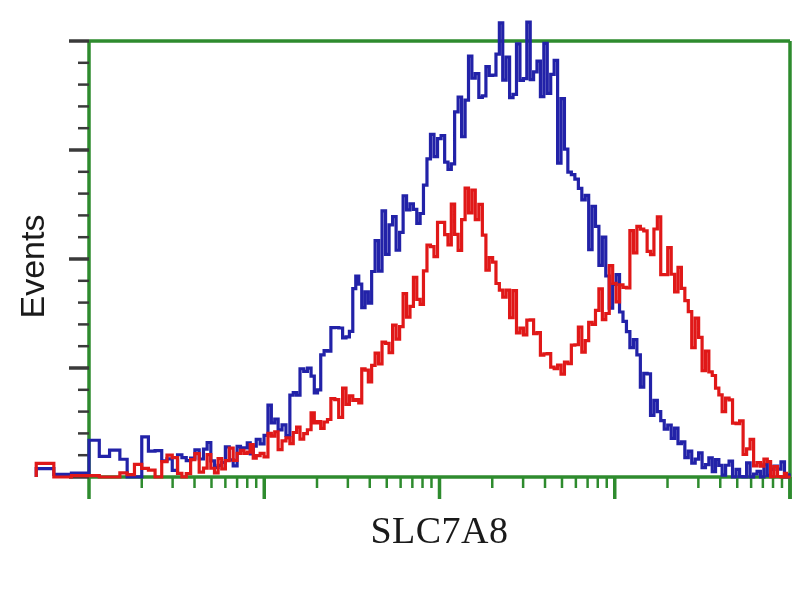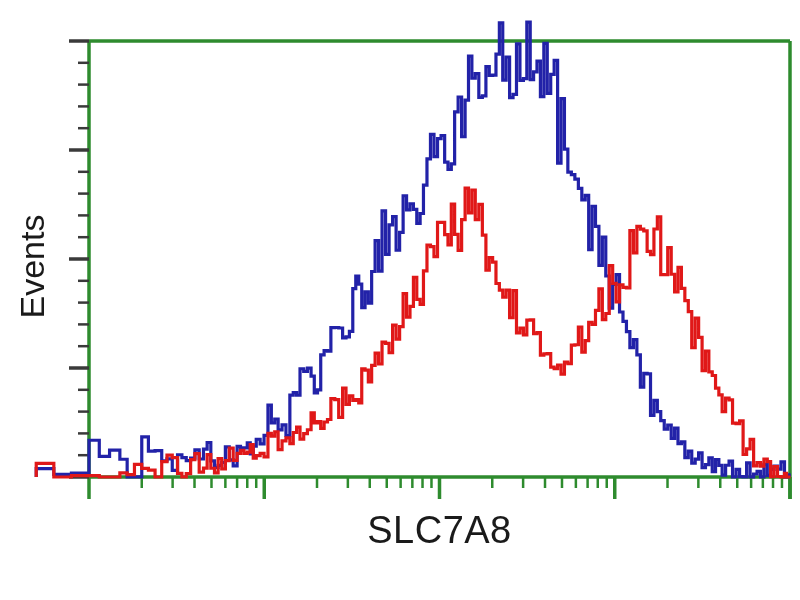--- a/index.html
+++ b/index.html
@@ -50,21 +50,21 @@
     position: absolute;
     left: 89px;
     top: 505px;
     width: 701px;
     height: 50px;
     display: flex;
     align-items: center;
     justify-content: center;
     color: #1a1a1a;
     font-size: 38px;
-    font-family: Liberation Sans, sans-serif;
+    font-family: Liberation Serif, serif;
     letter-spacing: 0.5px;
     white-space: nowrap;
   }
   svg { display: block; }
 </style>
 </head>
 <body>
 
 <div id="root">
 

